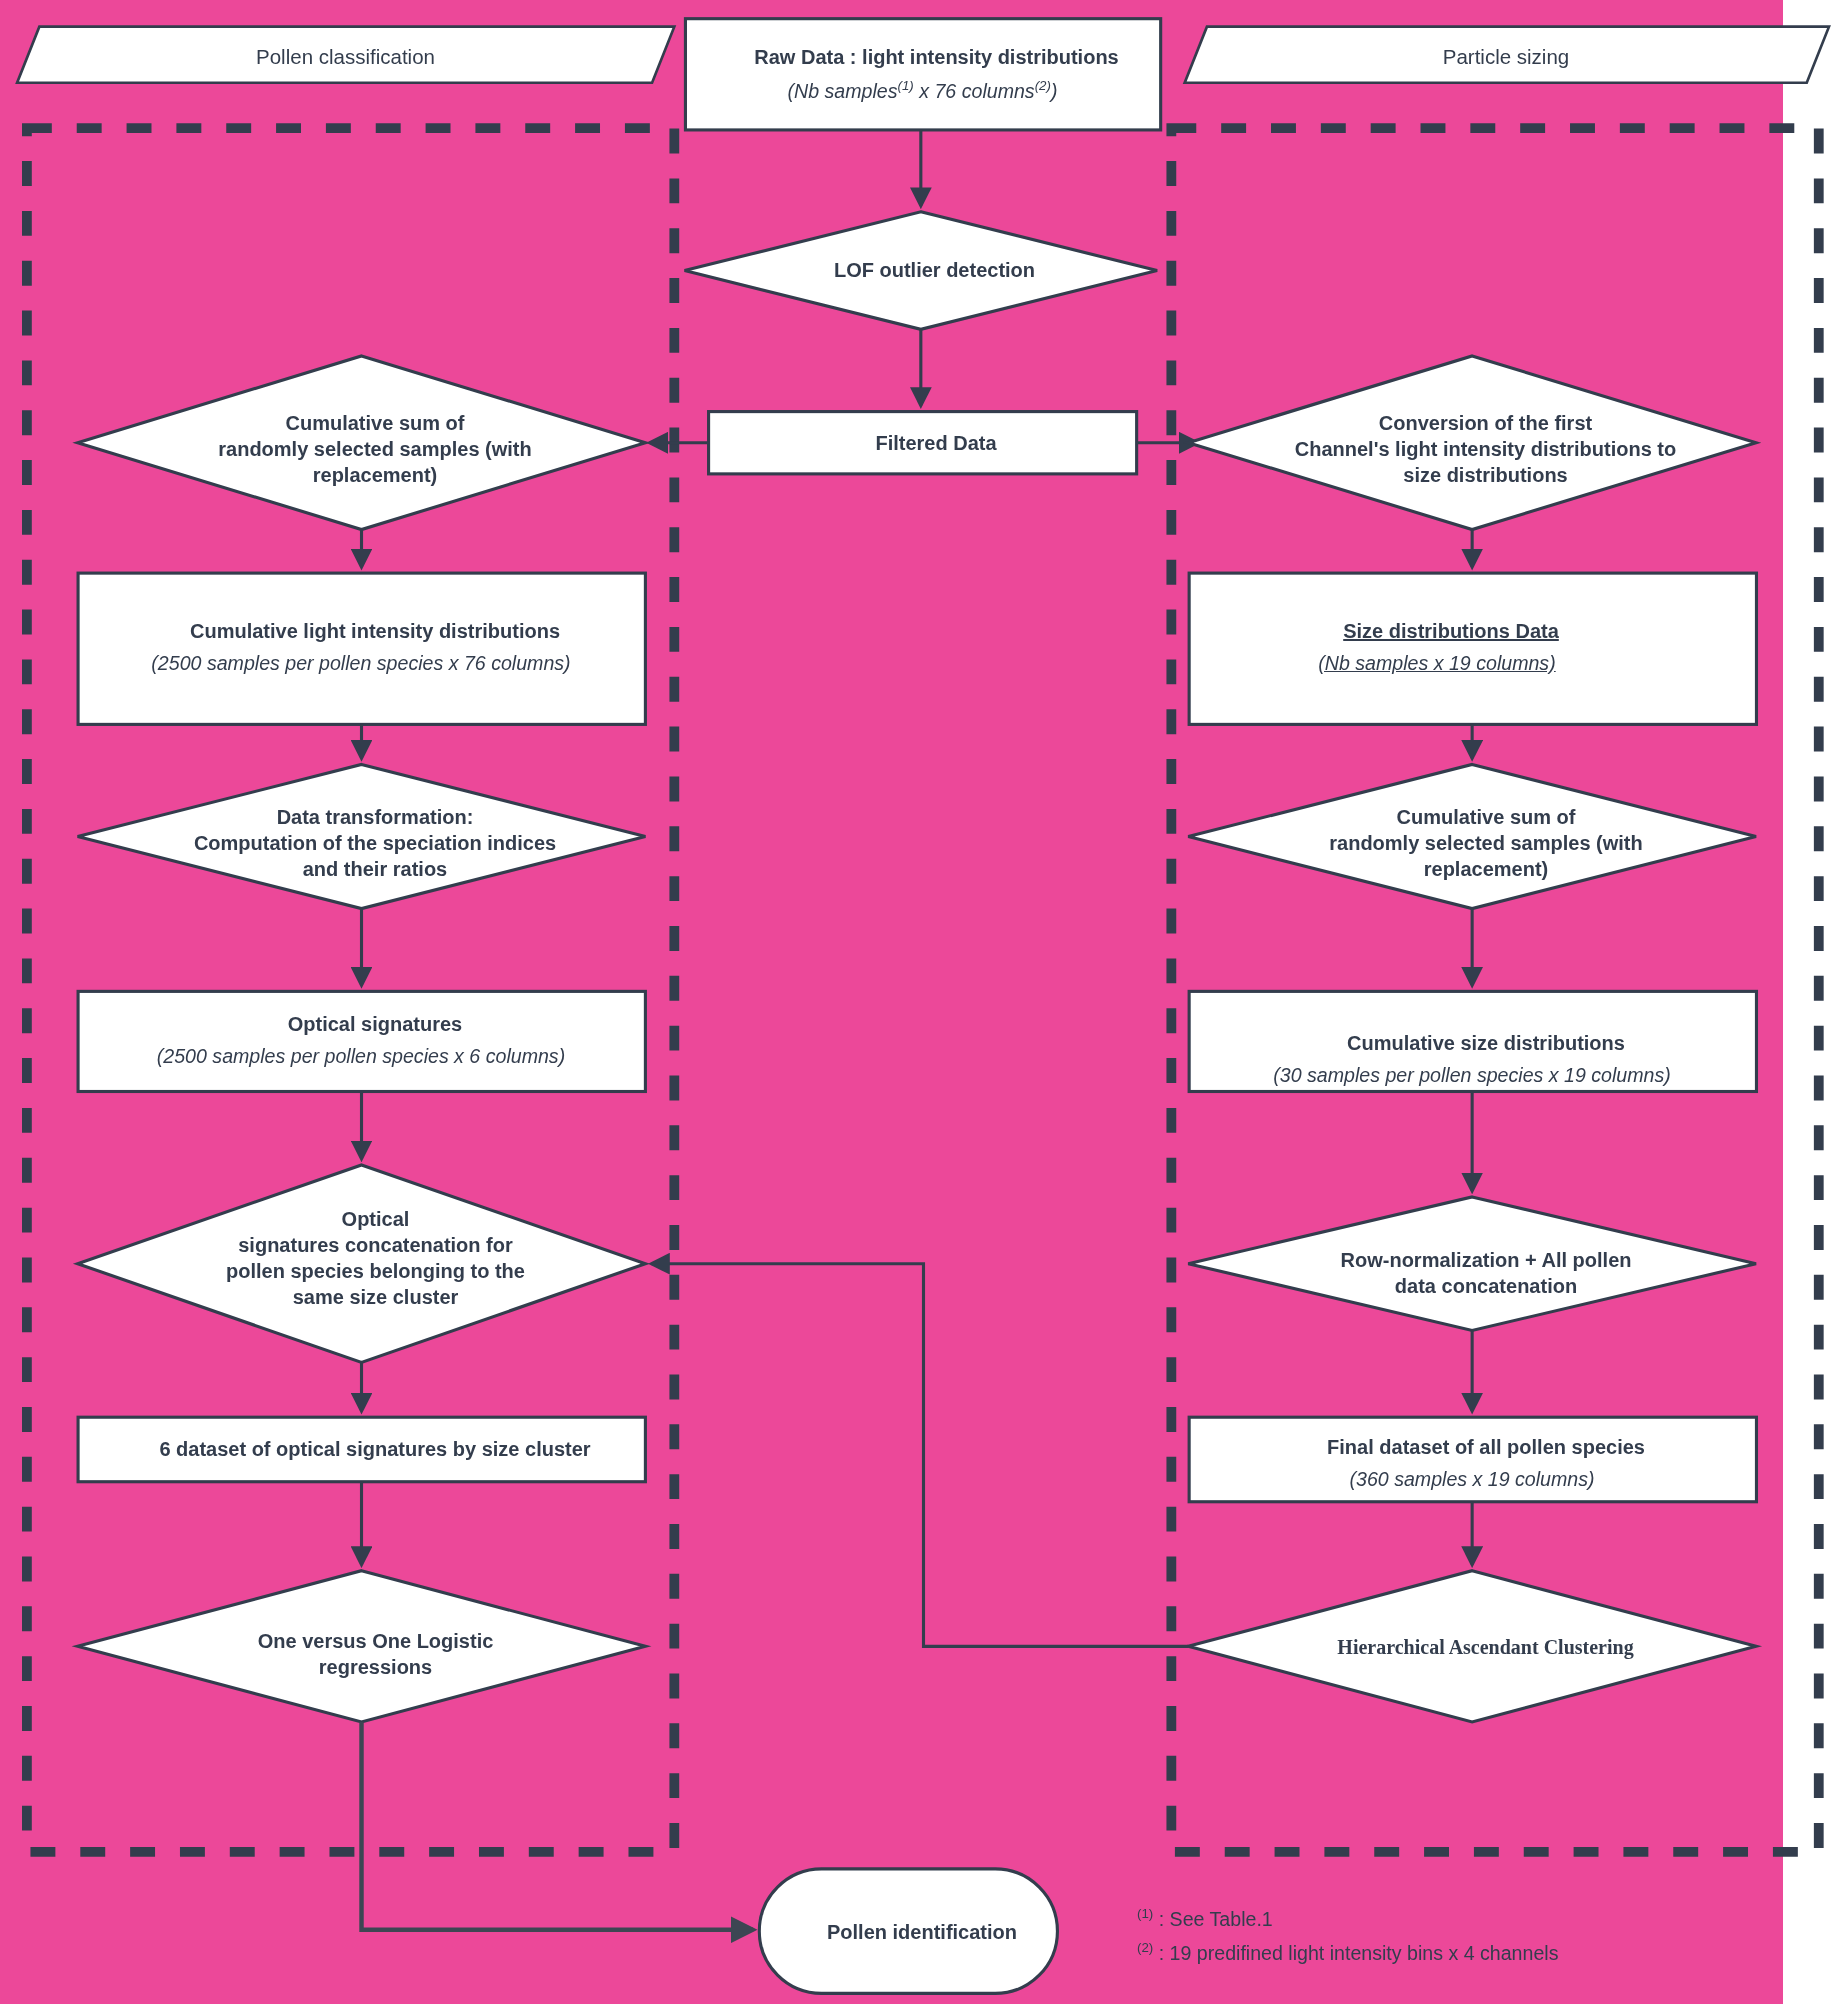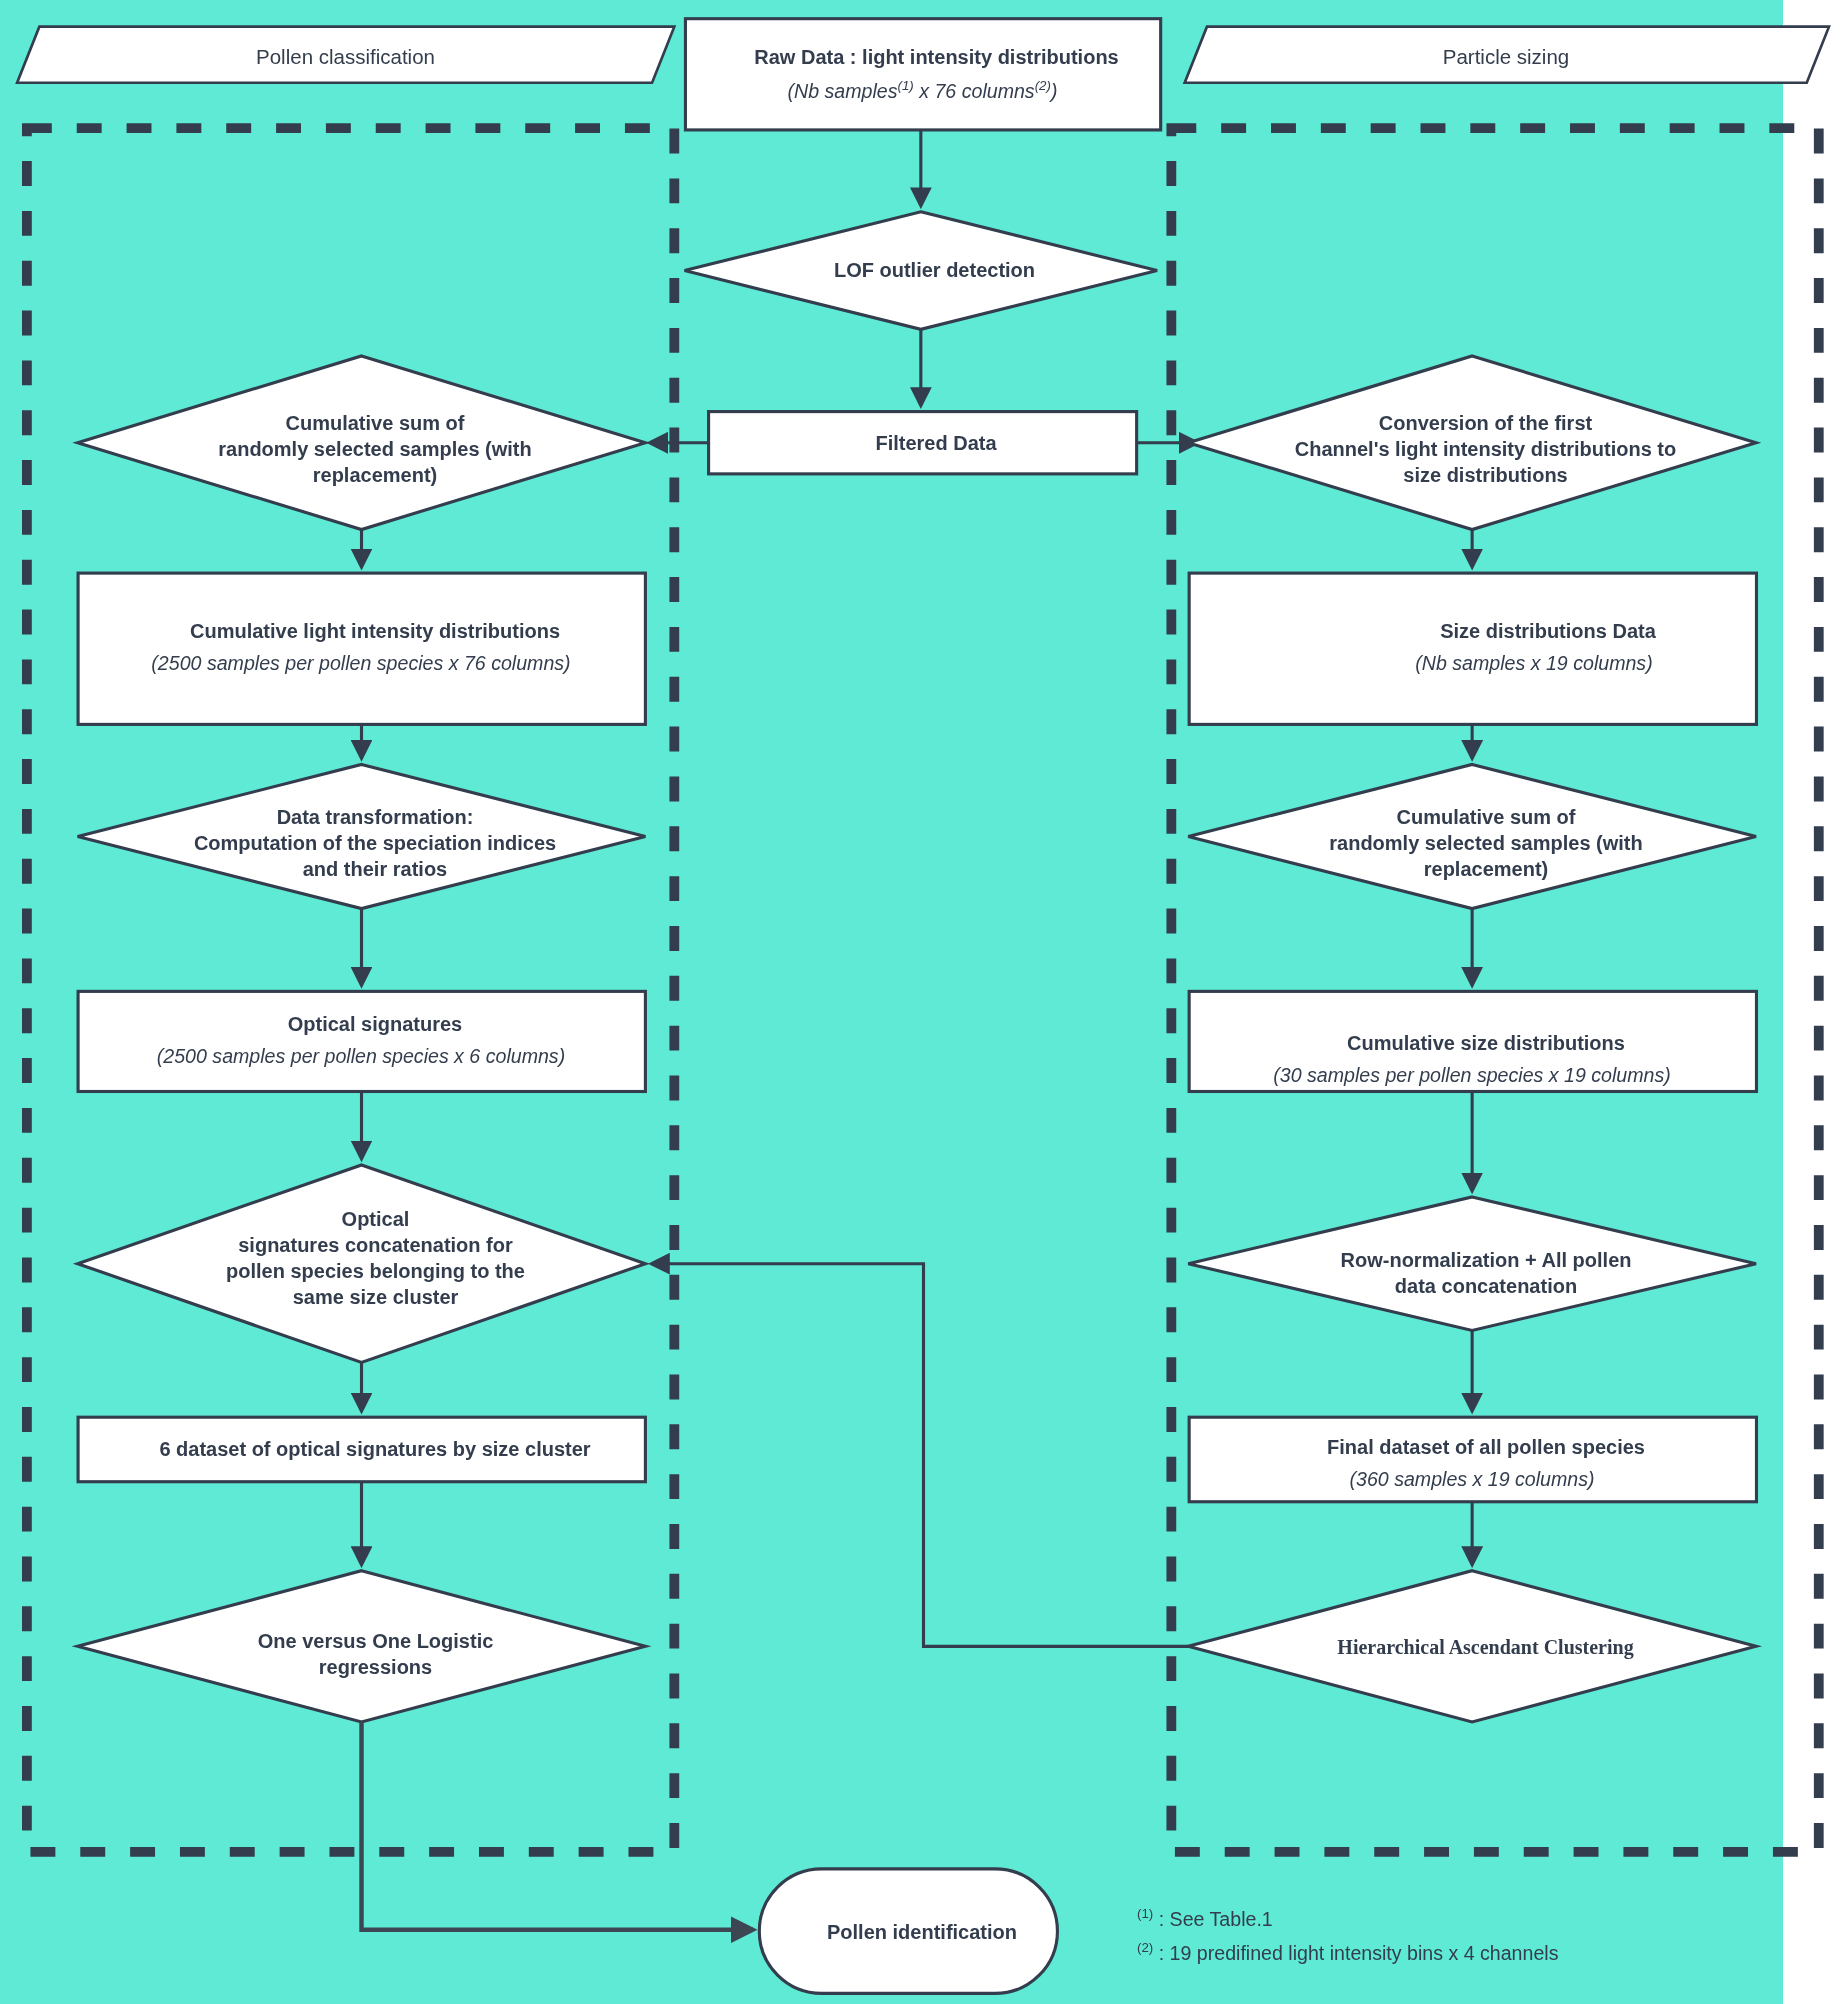--- a/index.html
+++ b/index.html
@@ -8,21 +8,21 @@
     font-family:"Liberation Sans", sans-serif;
     color:#333d4d;
     width:1847px;
     height:2005px;
     overflow:hidden;
   }
   #diagram-root{
     position:relative;
     width:1783px;
     height:2005px;
-    background:#5eead4;
+    background:#ec4899;
   }
   svg.flow{
     position:absolute;
     inset:0;
     width:1847px;
     height:2005px;
     display:block;
   }
   .node-shape{fill:#ffffff;stroke:#333d4d;stroke-width:7;}
   .node-shape.thin{stroke-width:6;}
@@ -169,21 +169,21 @@
     <span class="t1">One versus One Logistic
 regressions</span>
   </div>
 
   <div class="label" style="left:1201px; top:401px; width:541px; white-space:pre-line;">
     <span class="t1">Conversion of the first
 Channel's light intensity distributions to
 size distributions</span>
   </div>
 
-  <div class="label" style="left:1255px; top:618px; width:558px;">
+  <div class="label" style="left:1158px; top:618px; width:558px;text-decoration:underline;">
     <span class="t1">Size distributions Data</span>
     <span class="t2">(Nb samples x 19 columns)</span>
   </div>
 
   <div class="label" style="left:1221px; top:795px; width:502px; white-space:pre-line;">
     <span class="t1">Cumulative sum of
 randomly selected samples (with
 replacement)</span>
   </div>
 

